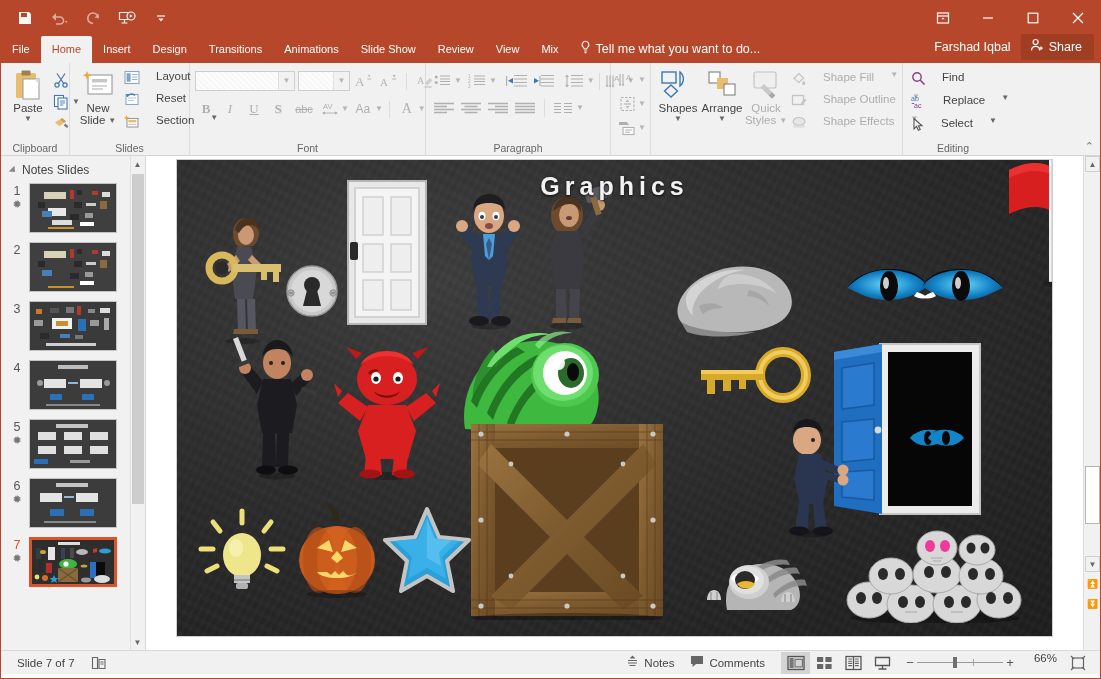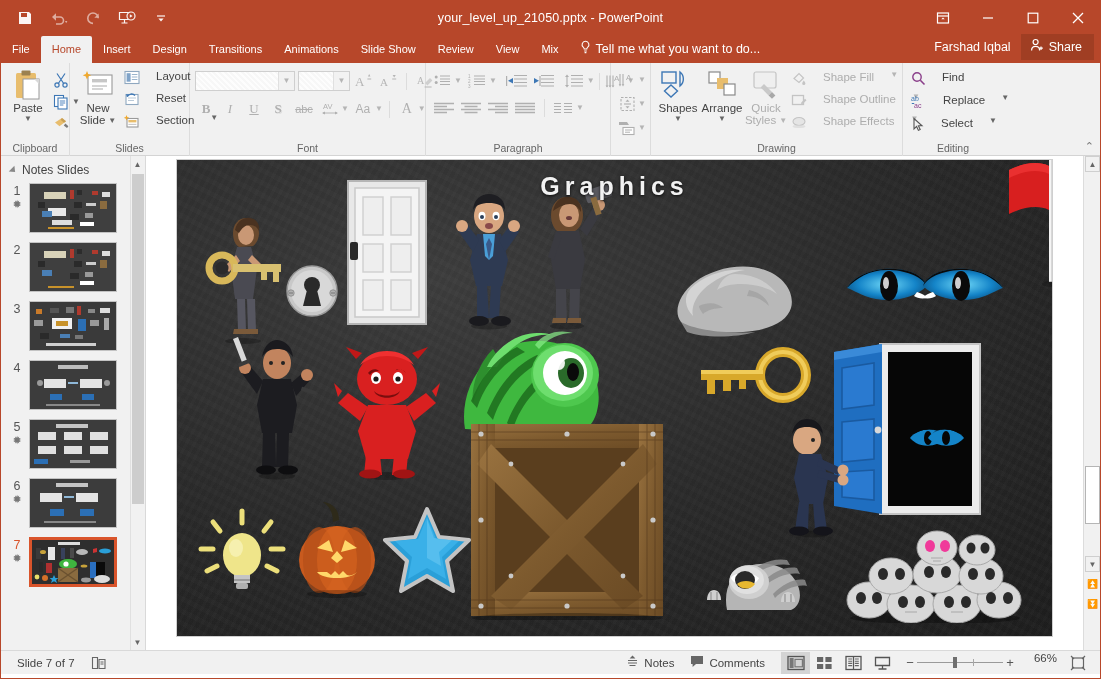--- a/index.html
+++ b/index.html
@@ -279,21 +279,20 @@
           <path fill="#fff" d="M11.8 4.2 14.6 6l-2.8 1.8z"></path>
         </svg>
     </div>
     <div class="qat-btn">
       <svg width="12" height="12" viewBox="0 0 12 12">
           <path stroke="#fff" stroke-width="1.2" d="M2 4h8"></path>
           <path fill="#fff" d="M3.4 6.4h5.2L6 9.4z"></path>
         </svg>
     </div>
   </div>
-  <div class="title-text">your_level_up_21050.pptx - PowerPoint</div>
   <div class="win-ctrls">
     <div class="win-btn">
       <svg width="14" height="14" viewBox="0 0 14 14">
           <rect x="1.5" y="2" width="11" height="10" fill="none" stroke="#fff" stroke-width="1.2"></rect>
           <path stroke="#fff" stroke-width="1.2" d="M1.5 5h11"></path>
           <path fill="#fff" d="M7 11V6.6M5.3 8.3 7 6.5l1.7 1.8"></path>
         </svg>
     </div>
     <div class="win-btn">
       <svg width="12" height="12" viewBox="0 0 12 12">
@@ -718,21 +717,20 @@
             <svg width="16" height="15" viewBox="0 0 16 15">
                 <ellipse cx="8" cy="6.5" rx="6" ry="4" fill="#e5e5e5" stroke="#c4c4c4" stroke-width="1.1"></ellipse>
                 <ellipse cx="8" cy="11.5" rx="6.5" ry="1.6" fill="#d8d8d8" opacity=".7"></ellipse>
               </svg>
           </span>
           <span>Shape Effects</span>
           <span class="caret dis">▼</span>
         </div>
       </div>
     </div>
-    <div class="rgroup-label">Drawing</div>
   </div>
 
   <div class="rgroup" style="width:100px;border-right:none">
     <div class="rgroup-body col" style="padding-top:3px;gap:1px">
       <div class="small-btn">
         <span>
           <svg width="15" height="15" viewBox="0 0 15 15">
               <circle cx="6" cy="6" r="4.2" fill="none" stroke="#8a3f8a" stroke-width="1.4"></circle>
               <path stroke="#8a3f8a" stroke-width="1.6" d="M9.3 9.3 13.5 13.5"></path>
             </svg>

